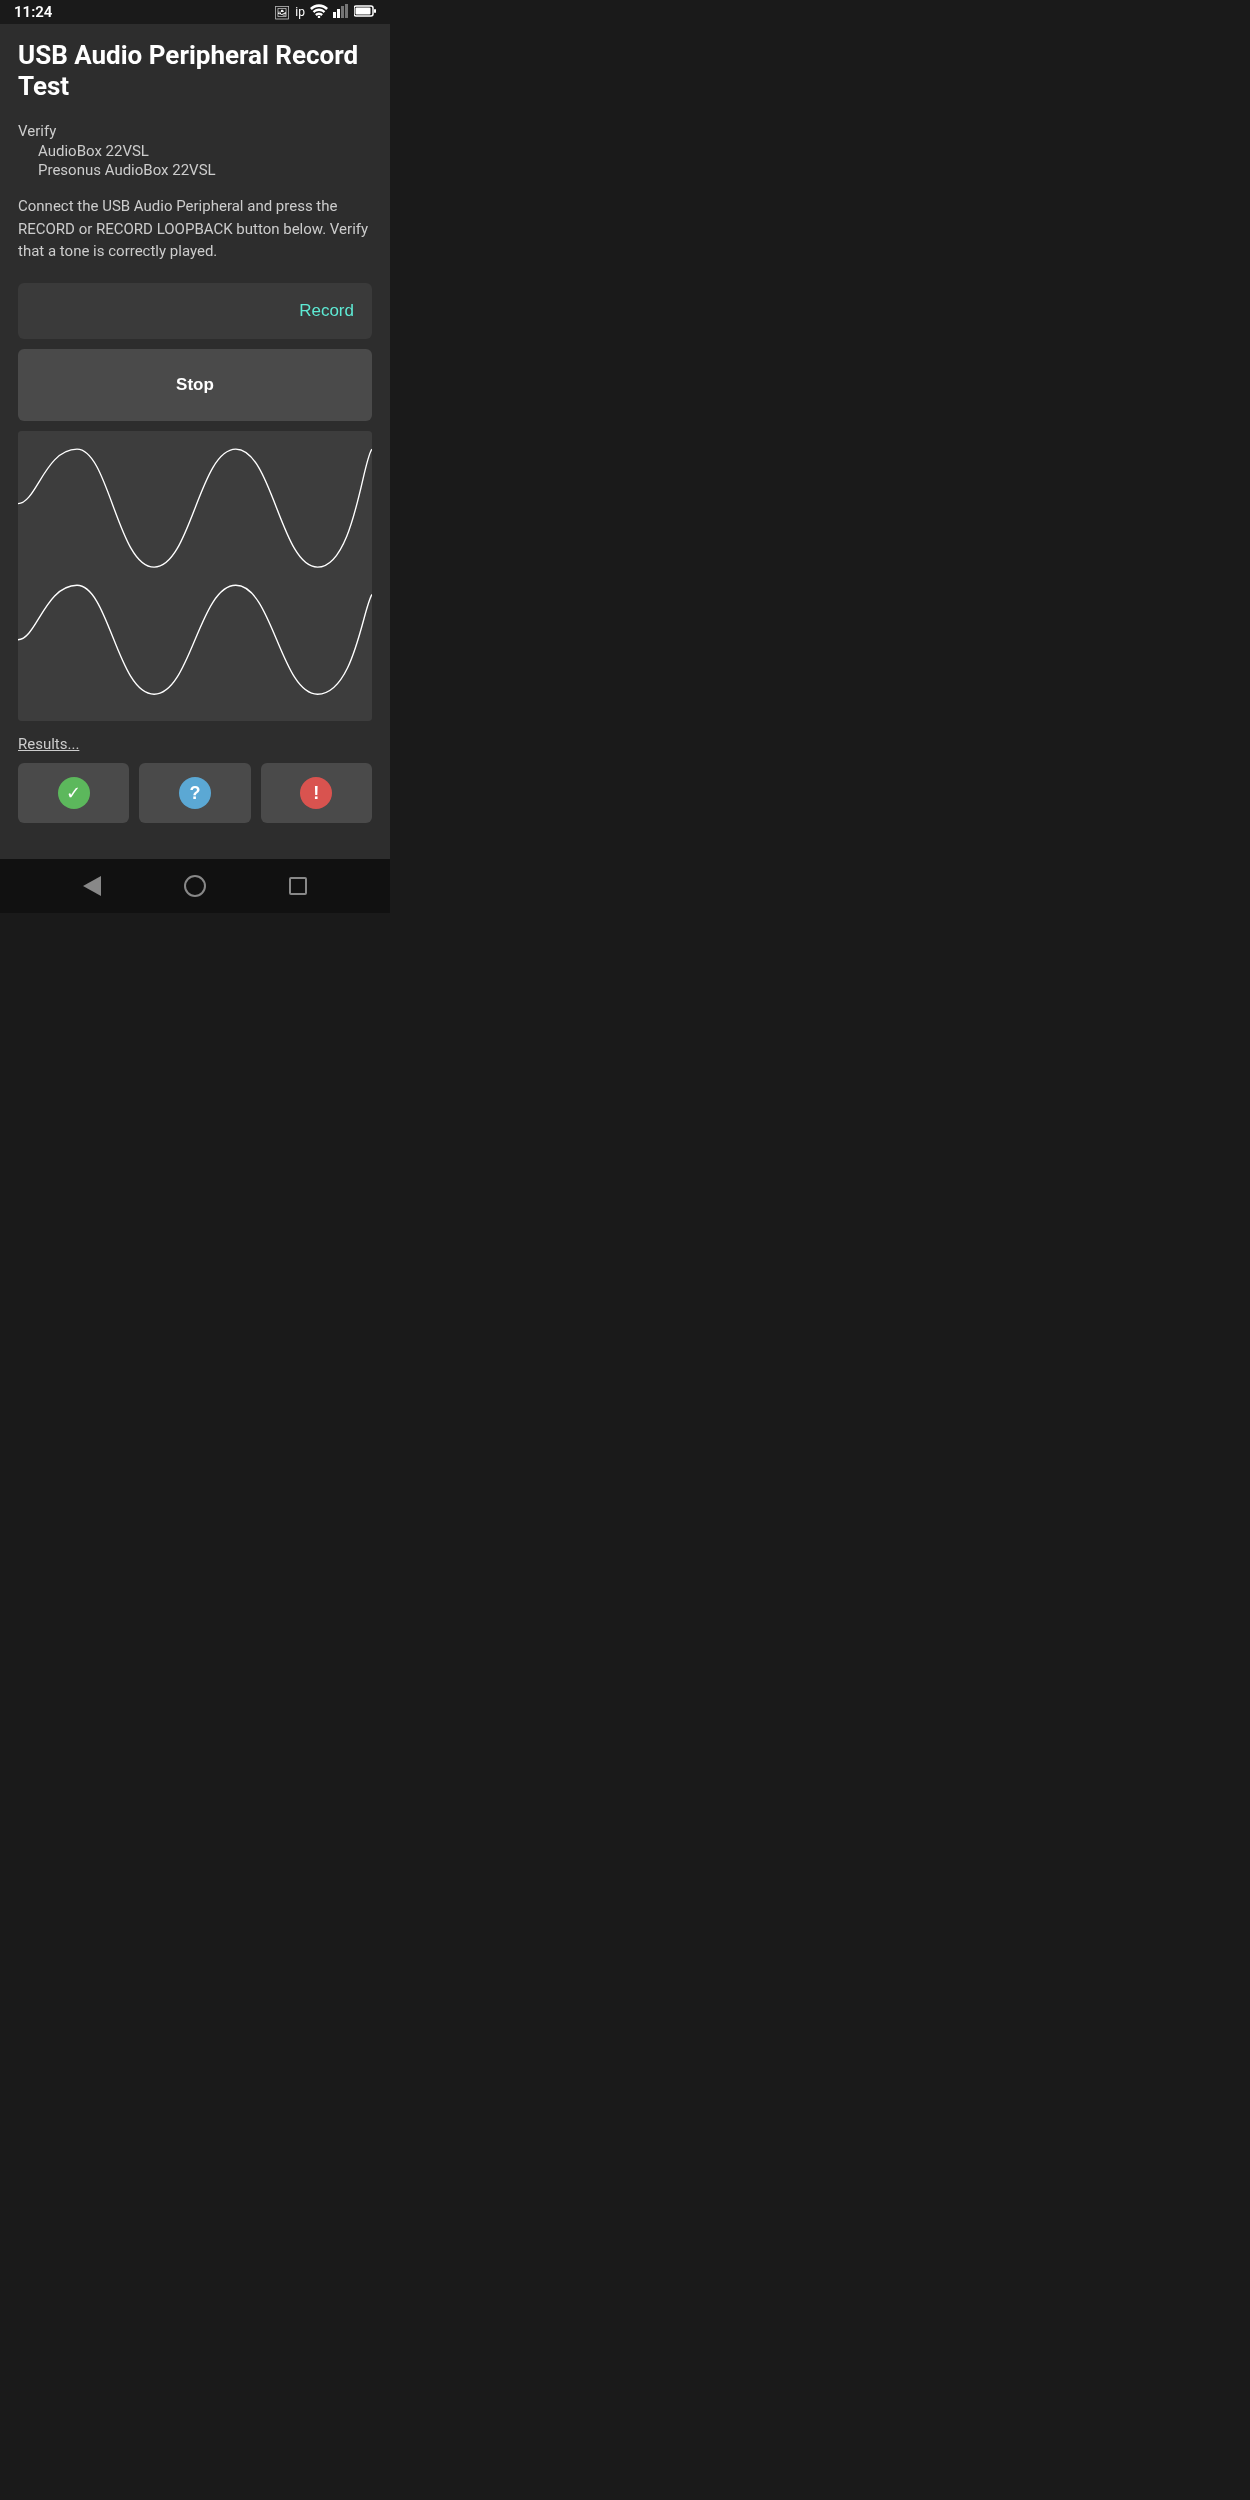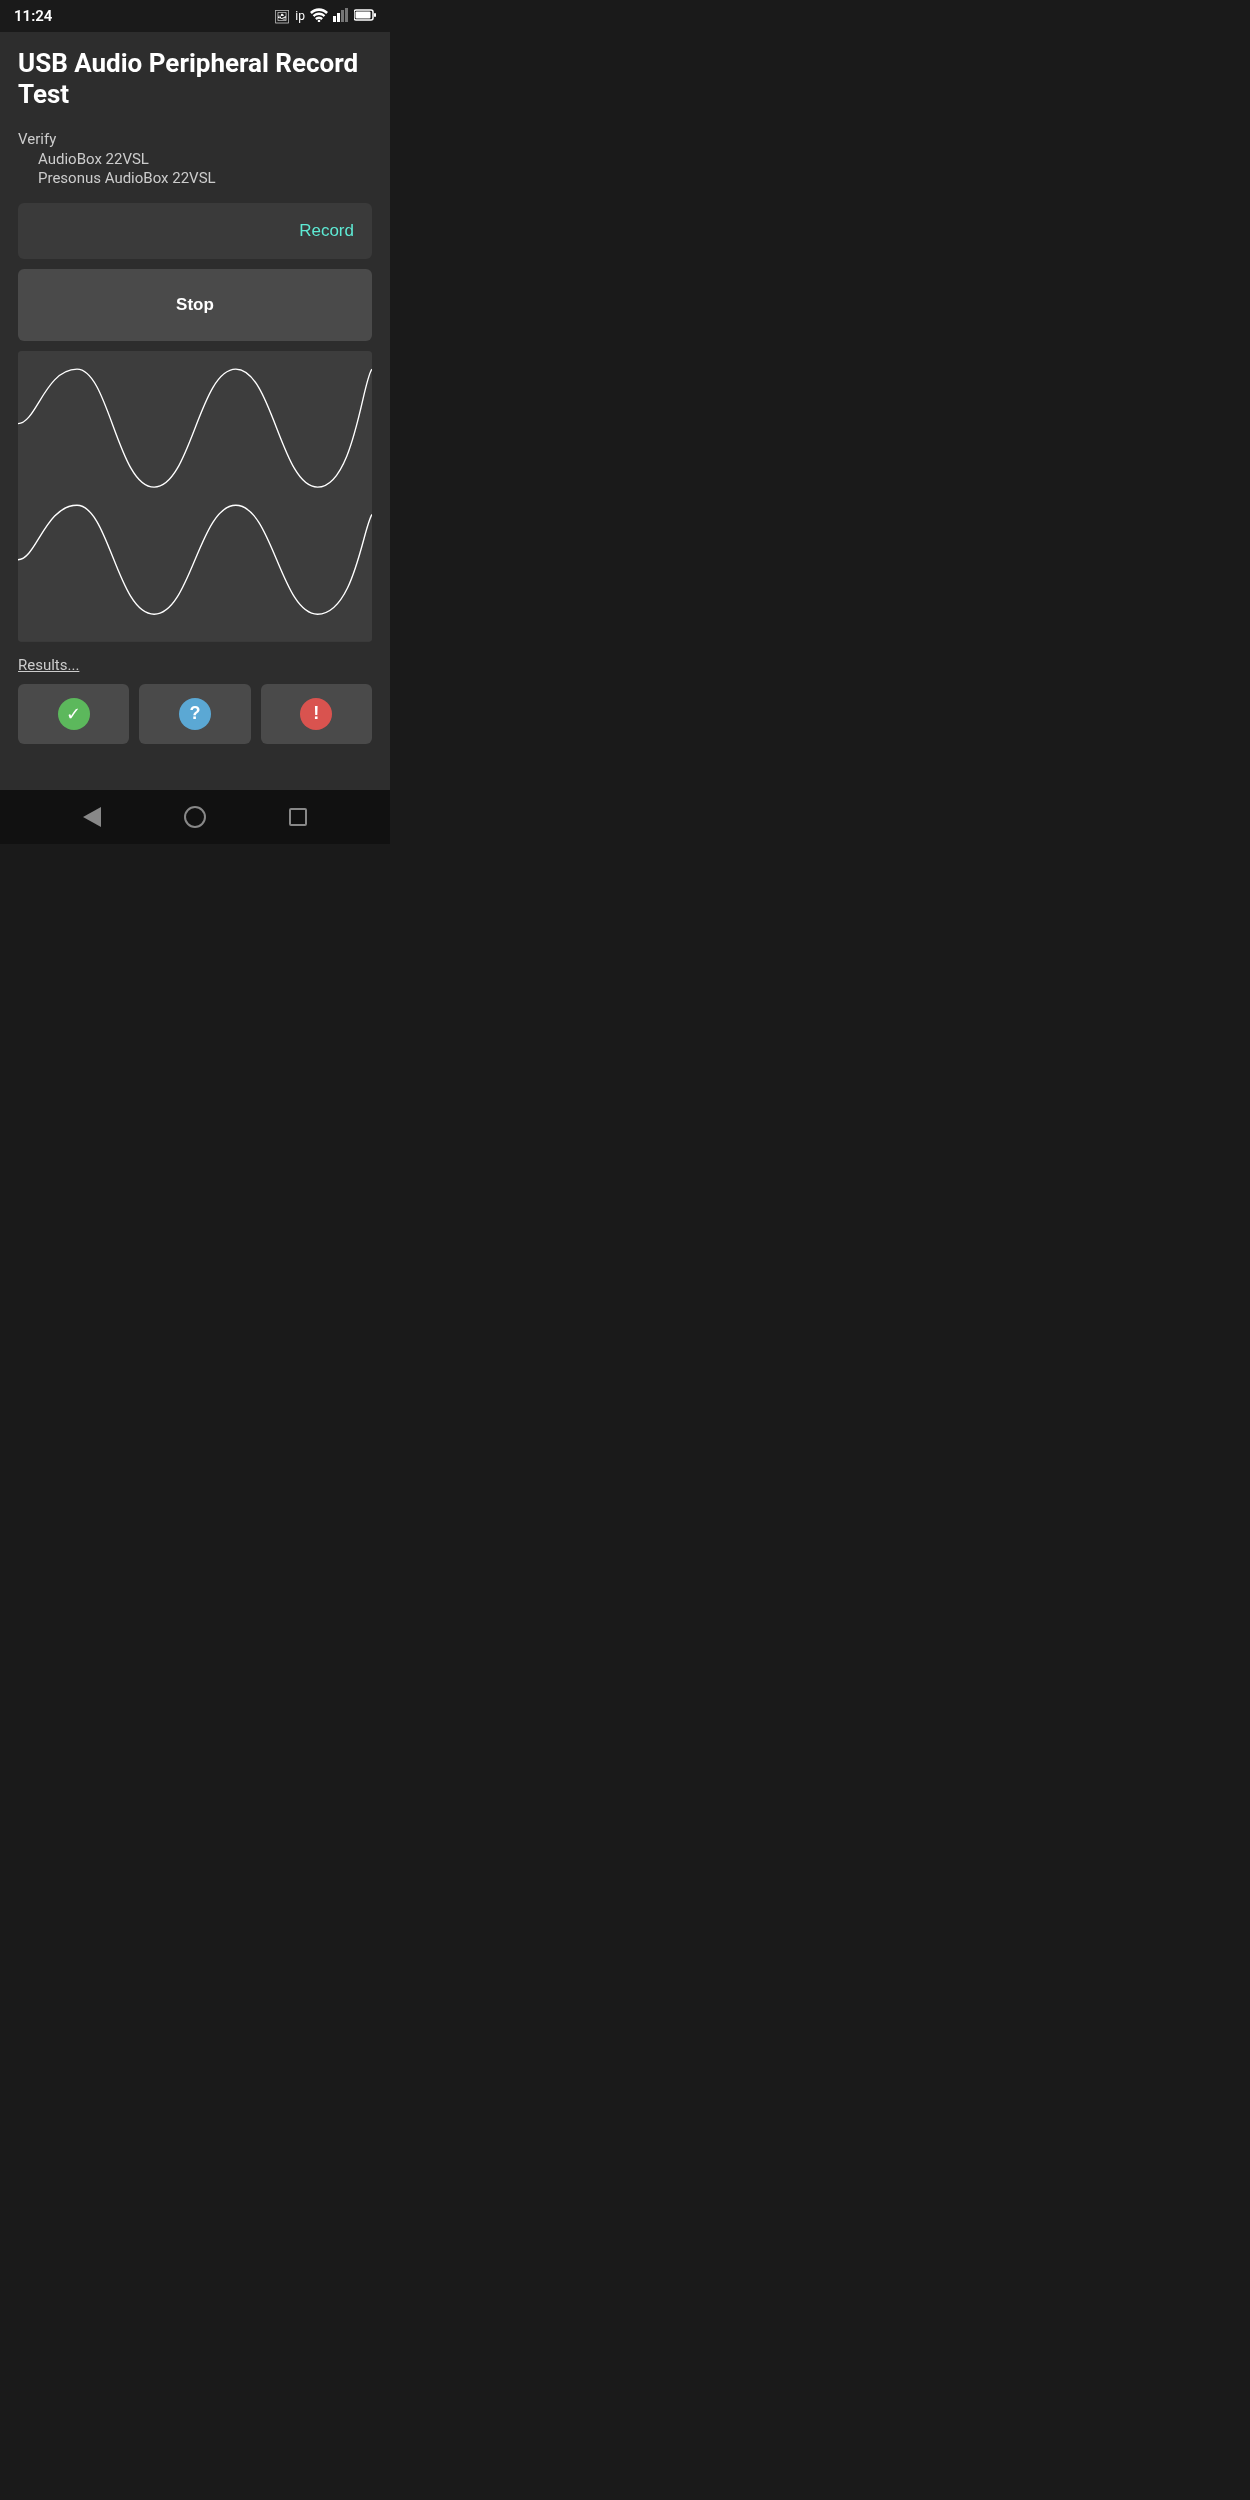--- a/index.html
+++ b/index.html
@@ -15,21 +15,21 @@
       overflow-x: hidden;
     }
 
     
     .status-bar {
       background: #1a1a1a;
       display: flex;
       justify-content: space-between;
       align-items: center;
       padding: 6px 14px;
-      height: 32px;
+      height: 24px;
     }
     .status-time {
       font-size: 15px;
       font-weight: 600;
       color: #ffffff;
     }
     .status-icons {
       display: flex;
       align-items: center;
       gap: 5px;
@@ -272,20 +272,21 @@
   
   <div class="info-section">
     <div class="info-label">Verify</div>
     <div class="info-indent">AudioBox 22VSL</div>
     <div class="info-indent">Presonus AudioBox 22VSL</div>
   </div>
 
   
 
   
+  <p class="description-text">Connect the USB Audio Peripheral and press the RECORD or RECORD LOOPBACK button below. Verify that a tone is correctly played.</p>
 
   
   <button class="btn-record">Record</button>
 
   
   <button class="btn-stop">Stop</button>
 
   
   <div class="waveform-container">
     <svg class="waveform-canvas" viewBox="0 0 390 320" xmlns="http://www.w3.org/2000/svg">

